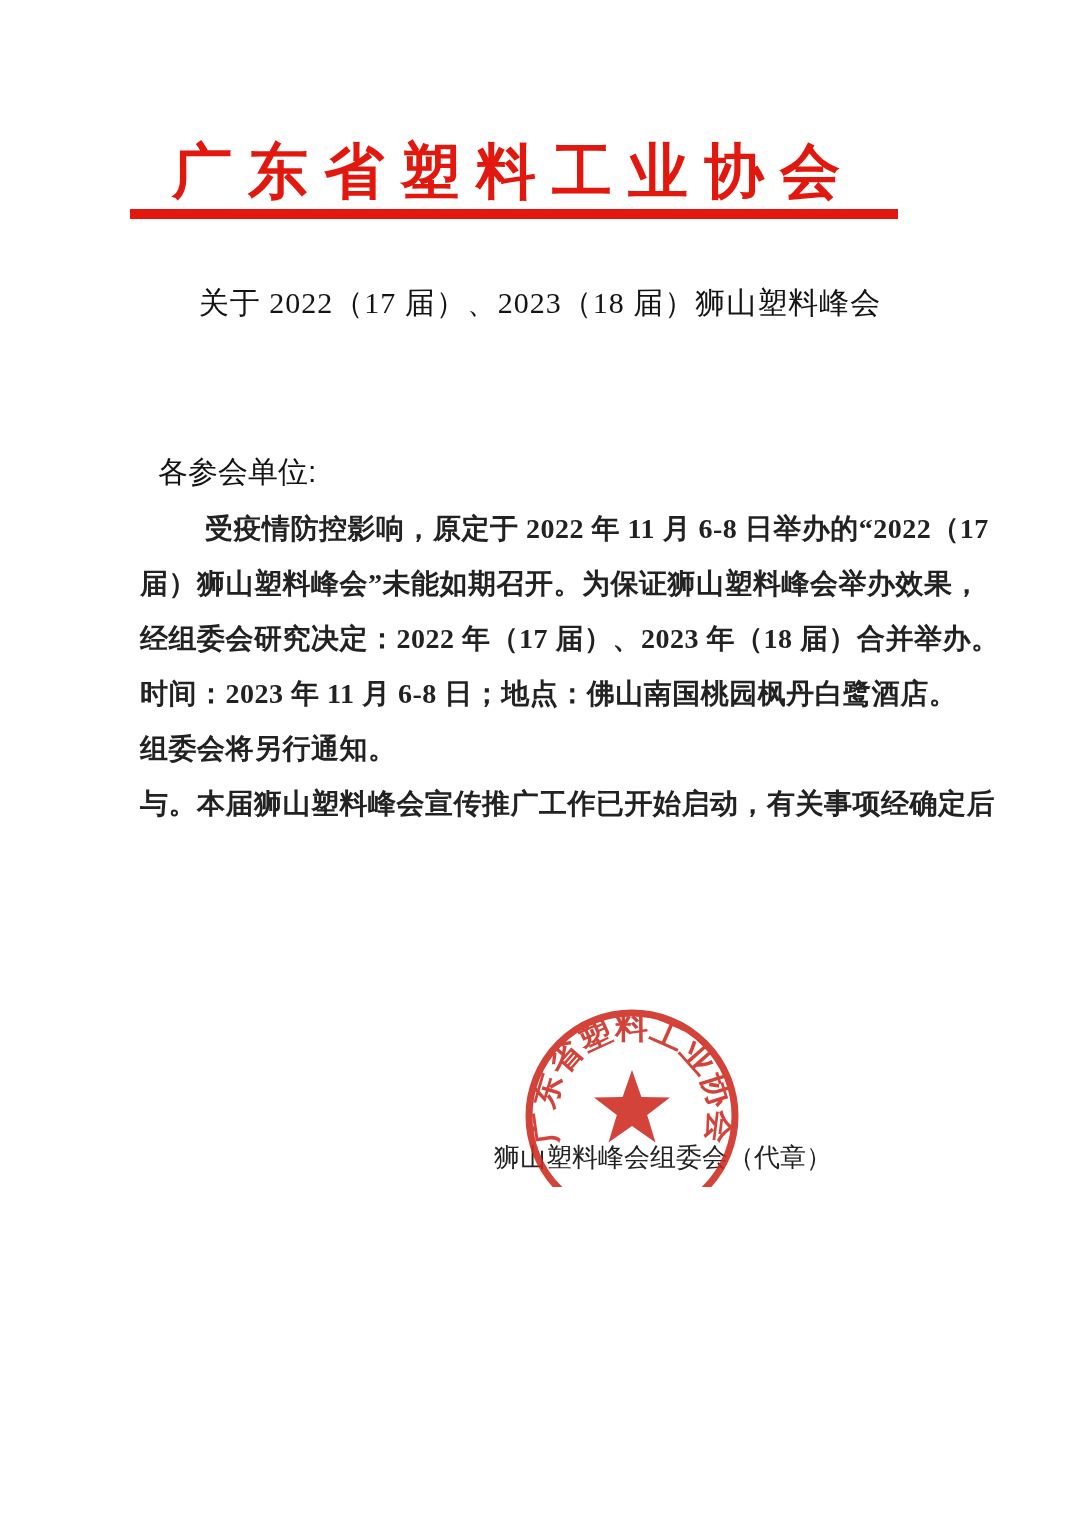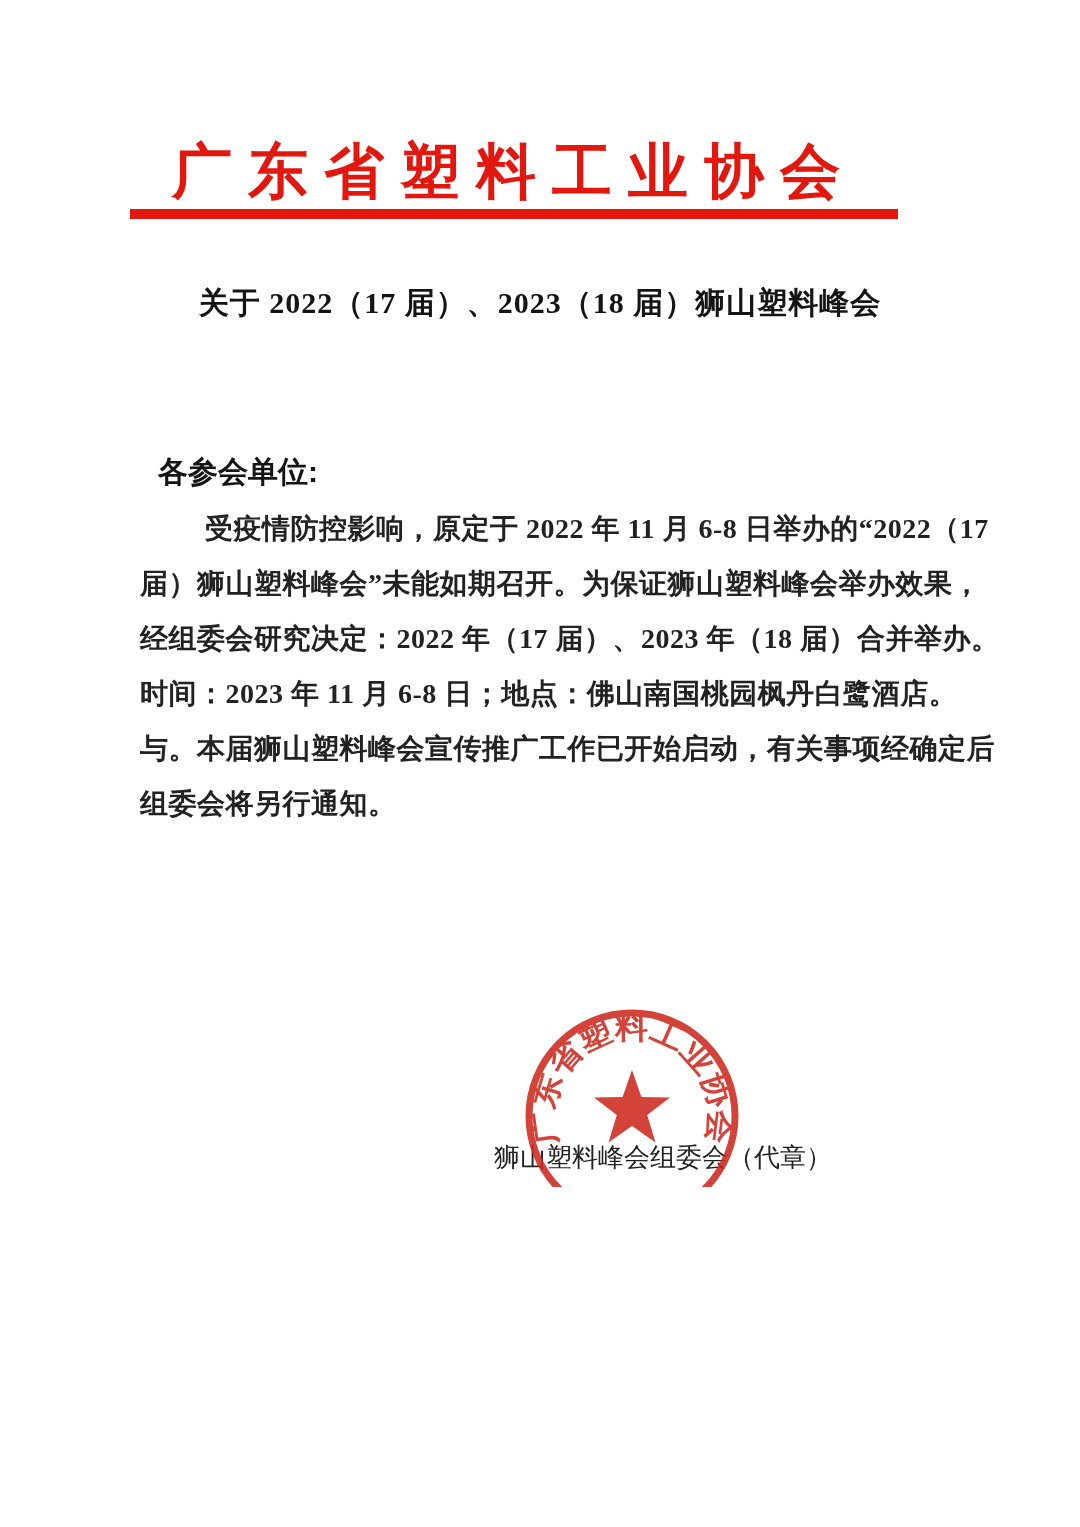--- a/index.html
+++ b/index.html
@@ -10,26 +10,26 @@
   .org-header{
     position:absolute;left:130px;top:136px;width:768px;height:72px;line-height:72px;
     text-align:center;font-weight:bold;font-size:60px;color:#e2180f;
     letter-spacing:16px;white-space:nowrap;
   }
   .org-underline{
     position:absolute;left:130px;top:209px;width:768px;height:10px;background:#e2180f;
   }
   .doc-title{
     position:absolute;left:0;top:277px;width:1080px;text-align:center;
-    font-weight:bold;font-size:30px;line-height:52px;color:#141414;letter-spacing:1px;
+    font-weight:normal;font-size:30px;line-height:52px;color:#141414;letter-spacing:1px;
   }
   .salutation{
     position:absolute;left:158px;top:455px;height:34px;line-height:34px;
     font-family:"Liberation Sans","DejaVu Sans",sans-serif;
-    font-weight:bold;font-size:30px;color:#141414;
+    font-weight:normal;font-size:30px;color:#141414;
   }
   .body-block{position:absolute;left:140px;top:501px;width:782px;font-weight:bold;}
   .body-line{
     height:55px;line-height:55px;font-size:28px;letter-spacing:.5px;
     white-space:nowrap;color:#222222;
   }
   .body-line.indent{padding-left:65px;}
   .signature{
     position:absolute;left:494px;top:1142px;height:32px;line-height:32px;
     font-size:26px;color:#222222;white-space:nowrap;z-index:1;
@@ -52,22 +52,22 @@
     <div>关于 2022（17 届）、2023（18 届）狮山塑料峰会</div>
   </div>
 
   <div class="salutation">各参会单位:</div>
 
   <div class="body-block">
     <div class="body-line indent">受疫情防控影响，原定于 2022 年 11 月 6-8 日举办的“2022（17</div>
     <div class="body-line">届）狮山塑料峰会”未能如期召开。为保证狮山塑料峰会举办效果，</div>
     <div class="body-line">经组委会研究决定：2022 年（17 届）、2023 年（18 届）合并举办。</div>
     <div class="body-line">时间：2023 年 11 月 6-8 日；地点：佛山南国桃园枫丹白鹭酒店。</div>
+    <div class="body-line">组委会将另行通知。</div>
     <div class="body-line">与。本届狮山塑料峰会宣传推广工作已开始启动，有关事项经确定后</div>
-    <div class="body-line">组委会将另行通知。</div>
   </div>
 
   <div class="signature">狮山塑料峰会组委会（代章）</div>
 
   <div class="date-line">2023 年 3 月 18 日</div>
 
   <svg class="stamp" width="240" height="240" viewBox="0 0 240 240">
     <circle cx="120" cy="120" r="103" fill="none" stroke="#cf2a1f" stroke-width="7"></circle>
     <polygon fill="#cf2a1f" points="120,74 129.4,101.1 158,101.6 135.2,118.9 143.5,146.4 120,130 96.5,146.4 104.8,118.9 82,101.6 110.6,101.1"></polygon>
     <path id="sealArc" d="M 46.7 146.7 A 78 78 0 1 1 193.3 146.7" fill="none"></path>

